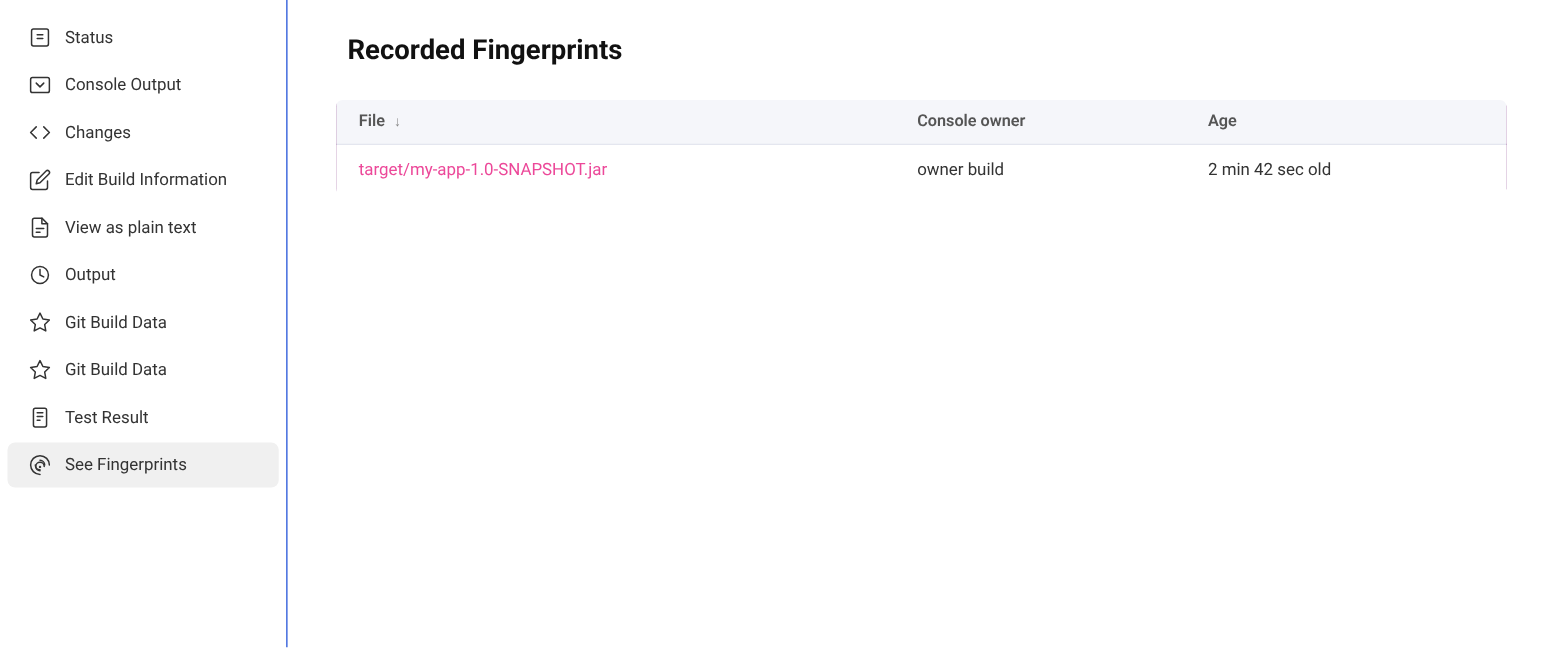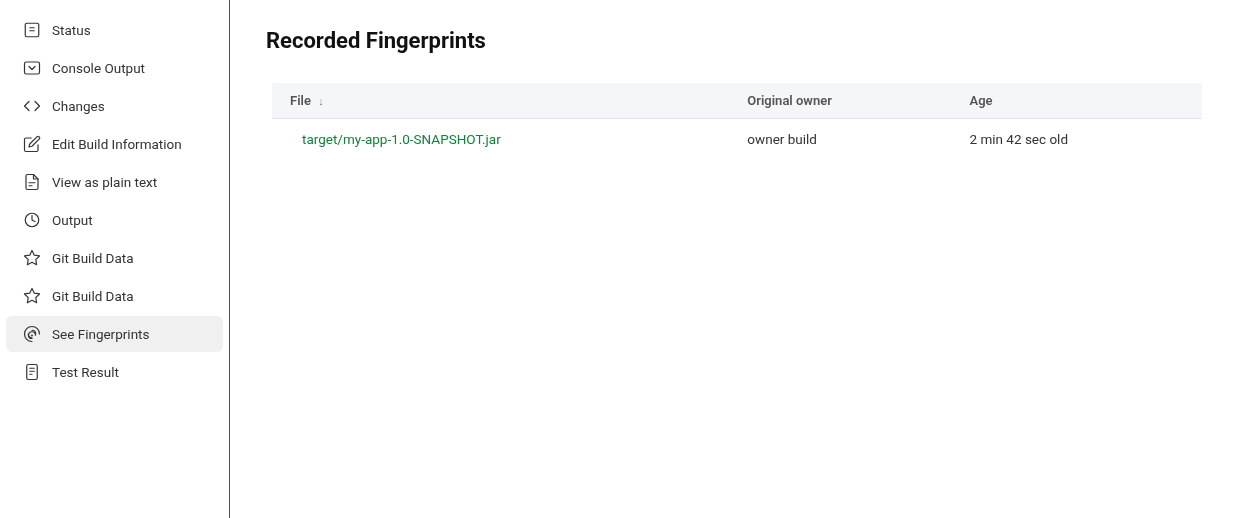--- a/index.html
+++ b/index.html
@@ -56,27 +56,28 @@
     .main {
       flex: 1;
       padding: 28px 36px;
       overflow-y: auto;
     }
     .page-title {
       font-size: 22px;
       font-weight: 700;
       color: #111;
       margin-bottom: 24px;
+      margin-left: 12px;
     }
 
     
     .fingerprints-table {
       width: 100%;
       border-collapse: collapse;
-      border: 6px solid #701a75;
+      border: 3px solid #701a75;
       border-radius: 8px;
       overflow: hidden;
     }
     .fingerprints-table thead tr {
       background: #f5f6fa;
     }
     .fingerprints-table th {
       padding: 10px 18px;
       text-align: left;
       font-weight: 600;
@@ -86,24 +87,23 @@
     }
     .fingerprints-table td {
       padding: 12px 18px;
       font-size: 13.5px;
       color: #333;
     }
     .fingerprints-table tbody tr {
       background: #fff;
     }
     .file-link {
-      color: #15803d;
+      color: #ec4899;
       text-decoration: none;
       cursor: pointer;
-      margin-left: 12px;
     }
     .sort-icon {
       display: inline-block;
       margin-left: 4px;
       font-size: 11px;
       color: #888;
     }
 
     
     svg {
@@ -196,59 +196,59 @@
 
   <div class="sidebar-item">
     <span class="icon">
       <svg viewBox="0 0 24 24">
           <polygon points="12 2 15.09 8.26 22 9.27 17 14.14 18.18 21.02 12 17.77 5.82 21.02 7 14.14 2 9.27 8.91 8.26 12 2" stroke-width="1.6"></polygon>
         </svg>
     </span>
     <span class="label">Git Build Data</span>
   </div>
 
+  <div class="sidebar-item">
+    <span class="icon">
+      <svg viewBox="0 0 24 24">
+          <rect x="5" y="2" width="14" height="20" rx="2"></rect>
+          <line x1="9" y1="7" x2="15" y2="7"></line>
+          <line x1="9" y1="11" x2="15" y2="11"></line>
+          <line x1="9" y1="15" x2="12" y2="15"></line>
+        </svg>
+    </span>
+    <span class="label">Test Result</span>
+  </div>
+
   <div class="sidebar-item active">
     <span class="icon">
       <svg viewBox="0 0 24 24" fill="none" stroke="currentColor" stroke-width="1.6">
         <path d="M12 22C6.477 22 2 17.523 2 12S6.477 2 12 2s10 4.477 10 10"></path>
         <path d="M12 18c-2.5 0-4.5-2-4.5-4.5S9.5 9 12 9s4.5 2 4.5 4.5"></path>
         <path d="M12 14.5a.5.5 0 1 0 0-1 .5.5 0 0 0 0 1z" fill="currentColor"></path>
         <path d="M7 12c0 2.8 2.2 5 5 5"></path>
         <path d="M12 7c2.8 0 5 2.2 5 5"></path>
       </svg>
     </span>
     <span class="label">See Fingerprints</span>
-  </div>
-
-  <div class="sidebar-item">
-    <span class="icon">
-      <svg viewBox="0 0 24 24">
-          <rect x="5" y="2" width="14" height="20" rx="2"></rect>
-          <line x1="9" y1="7" x2="15" y2="7"></line>
-          <line x1="9" y1="11" x2="15" y2="11"></line>
-          <line x1="9" y1="15" x2="12" y2="15"></line>
-        </svg>
-    </span>
-    <span class="label">Test Result</span>
   </div>
 
 </nav>
 
 <main class="main">
   <h1 class="page-title">Recorded Fingerprints</h1>
 
   <table class="fingerprints-table">
     <thead>
       <tr>
         <th>
           <span>File</span>
           <span class="sort-icon">↓</span>
         </th>
         <th>
-          <span>Original owner</span>
+          <span>Console owner</span>
         </th>
         <th>
           <span>Age</span>
         </th>
       </tr>
     </thead>
     <tbody>
       <tr>
         <td>
           <a class="file-link">target/my-app-1.0-SNAPSHOT.jar</a>

